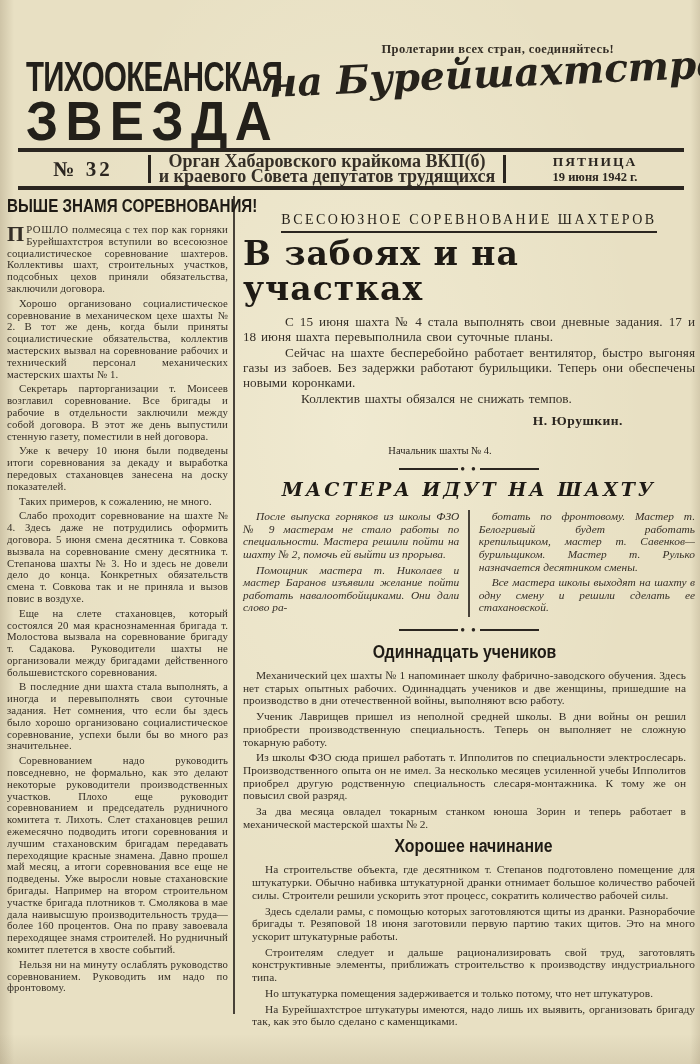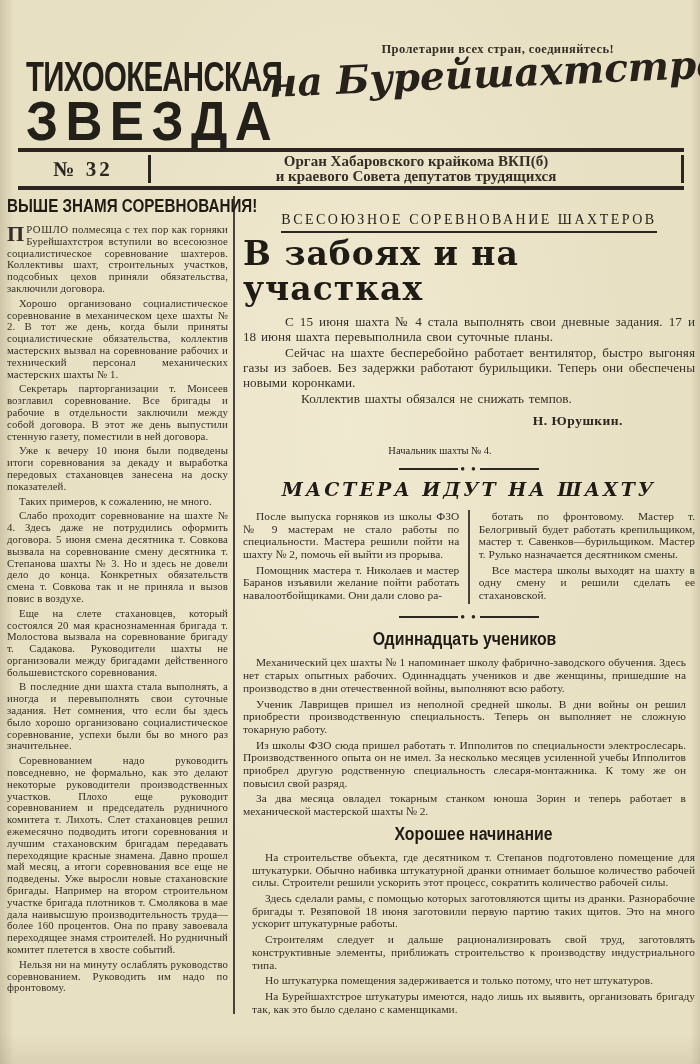--- a/index.html
+++ b/index.html
@@ -57,21 +57,21 @@
   }
   .infobar{
     position:absolute;left:18px;right:16px;top:148px;
     border-top:4px solid var(--rule,#2b2620);
     border-bottom:4px solid var(--rule,#2b2620);
     display:flex;align-items:stretch;
     height:42px;
   }
   .infobar .cell{display:flex;flex-direction:column;justify-content:center;align-items:center;}
   .cell-issue{width:130px;font-size:21px;font-weight:bold;letter-spacing:3px;}
-  .cell-organ{flex:1;font-size:15px;font-weight:bold;line-height:15px;text-align:right;color:var(--ink-soft,#3a342b);}
+  .cell-organ{flex:1;font-size:18px;font-weight:bold;line-height:15px;text-align:right;color:var(--ink-soft,#3a342b);}
   .cell-date{width:178px;text-align:center;}
   .cell-date .day{font-size:13.5px;font-weight:bold;letter-spacing:2px;}
   .cell-date .date{font-size:12.5px;font-weight:bold;}
   .vdiv{width:3px;background:var(--rule,#2b2620);margin:3px 0;}
   
   .col-rule{position:absolute;width:1.5px;background:var(--rule,#2b2620);opacity:.85;}
   #rule-left{left:233px;top:196px;height:818px;}
   .left-col{
     position:absolute;left:7px;top:194px;width:221px;
     text-align:justify;
@@ -120,21 +120,21 @@
     font-style:italic;font-weight:bold;
     font-size:19px;letter-spacing:3px;
     margin:4px 0 10px 0;color:#1f1b15;white-space:nowrap;
   }
   .twocol{display:flex;align-items:stretch;}
   .twocol .c{
     flex:1;
     font-size:11.4px;line-height:12.6px;text-align:justify;
     color:var(--ink-soft,#3a342b);
   }
-  .twocol .c p{text-indent:13px;margin-bottom:3px;}
+  .twocol .c p{text-indent:13px;margin-bottom:3px;font-style:italic;}
   .twocol .cleft{padding-right:9px;}
   .twocol .cright{padding-left:9px;}
   .twocol .mid{width:1.5px;background:var(--rule,#2b2620);opacity:.85;}
   .bottom-row{display:flex;align-items:stretch;margin-top:2px;flex-direction:column;}
   .bottom-row .mid{width:1.5px;background:var(--rule,#2b2620);opacity:.85;}
   .sub-head{
     display:block;text-align:center;
     font-family:"Liberation Sans","DejaVu Sans",sans-serif;
     font-weight:bold;font-size:18px;line-height:1;
     white-space:nowrap;transform:scaleX(.88);transform-origin:center top;
@@ -152,20 +152,24 @@
   <div class="mast-script">на Бурейшахтстрое.</div>
 
   <div class="infobar">
     <div class="cell cell-issue">№ 32</div>
     <div class="vdiv"></div>
     <div class="cell cell-organ">
       <span>Орган Хабаровского крайкома ВКП(б)</span>
       <span>и краевого Совета депутатов трудящихся</span>
     </div>
     <div class="vdiv"></div>
+    <div class="cell cell-date">
+      <span class="day">ПЯТНИЦА</span>
+      <span class="date">19 июня 1942 г.</span>
+    </div>
   </div>
 
   <div class="col-rule" id="rule-left"></div>
 
   <div class="left-col">
     <h1>ВЫШЕ ЗНАМЯ СОРЕВНОВАНИЯ!</h1>
     <p class="lead"><span class="dropcap">П</span><span class="leadcaps">РОШЛО</span><span> полмесяца с тех пор как горняки Бурейшахтстроя вступили во всесоюзное социалистическое соревнование шахтеров. Коллективы шахт, строительных участков, подсобных цехов приняли обязательства, заключили договора.</span></p>
     <p>Хорошо организовано социалистическое соревнование в механическом цехе шахты № 2. В тот же день, когда были приняты социалистические обязательства, коллектив мастерских вызвал на соревнование рабочих и технический персонал механических мастерских шахты № 1.</p>
     <p>Секретарь парторганизации т. Моисеев возглавил соревнование. Все бригады и рабочие в отдельности заключили между собой договора. В этот же день выпустили стенную газету, поместили в ней договора.</p>
     <p>Уже к вечеру 10 июня были подведены итоги соревнования за декаду и выработка передовых стахановцев занесена на доску показателей.</p>

